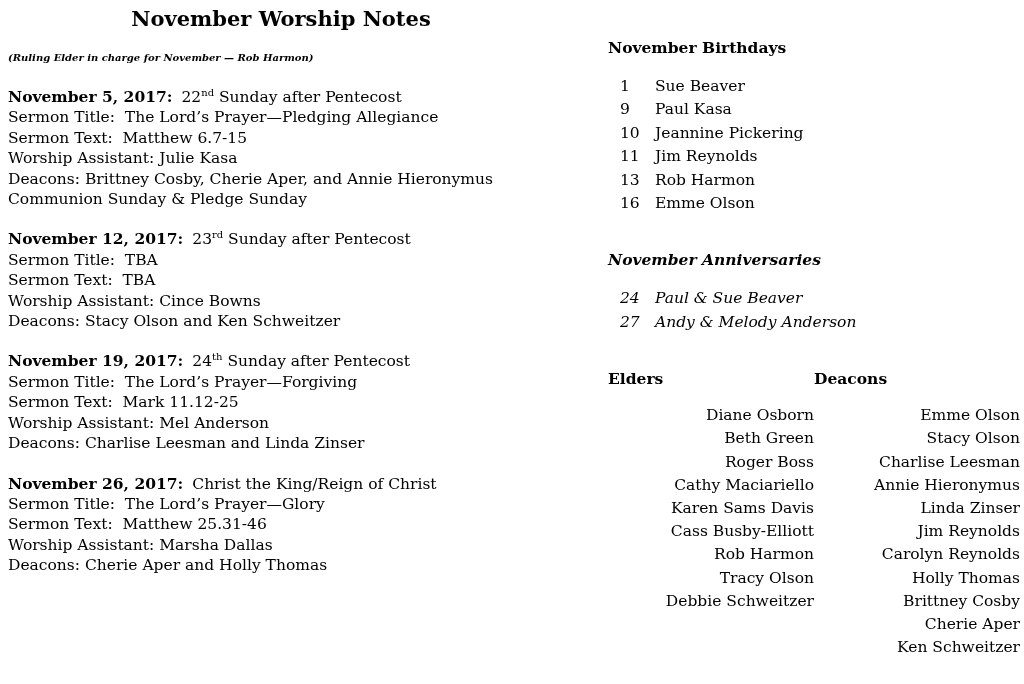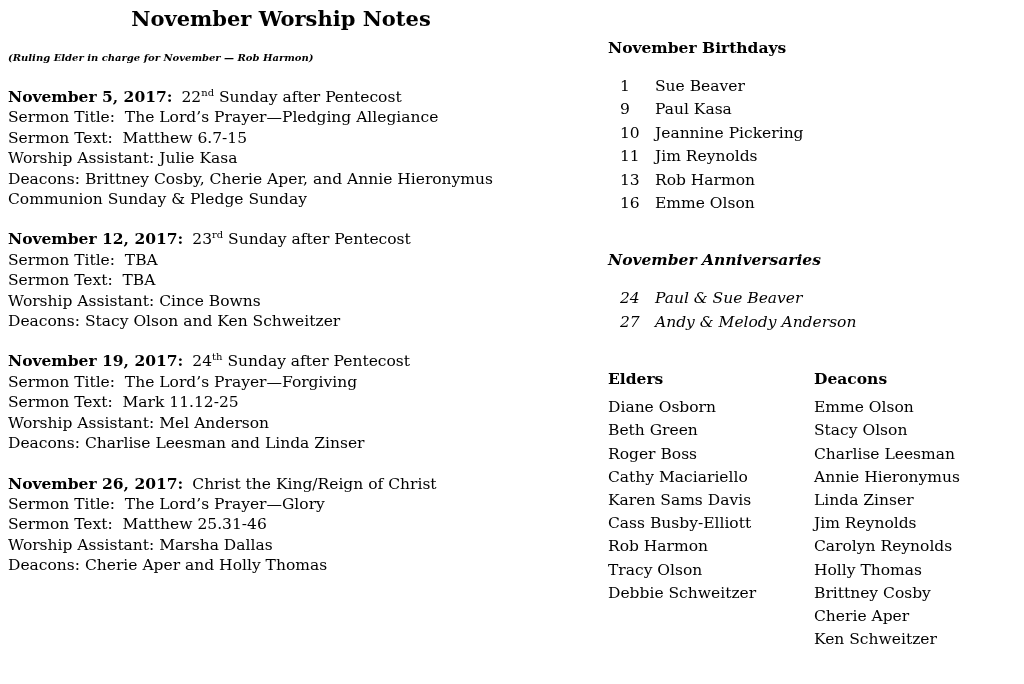--- a/index.html
+++ b/index.html
@@ -23,21 +23,21 @@
 
   
   .right-col { position: absolute; left: 608px; top: 38px; width: 412px; }
   .section-heading { font-size: 15.5px; font-weight: bold; margin: 0; line-height: 19px; }
   .date-list { margin-top: 18px; }
   .row { display: flex; margin: 0; font-size: 15.5px; line-height: 23.4px; padding-left: 12px; }
   .row .day { width: 35px; flex: none; }
   .anniv-section { margin-top: 35px; font-style: italic; }
   .rosters { margin-top: 35px; display: flex; }
   .roster { width: 230px; }
-  .roster-list { margin-top: 8px; }
+  .roster-list { margin-top: 16px; text-align: right; }
   .roster-name { font-size: 15.5px; line-height: 23.2px; margin: 0; }
 </style>
 </head>
 <body>
 
 <div class="page">
 
   <div class="left-col">
     <h1 class="title">November Worship Notes</h1>
     <p class="subtitle">(Ruling Elder in charge for November — Rob Harmon)</p>

